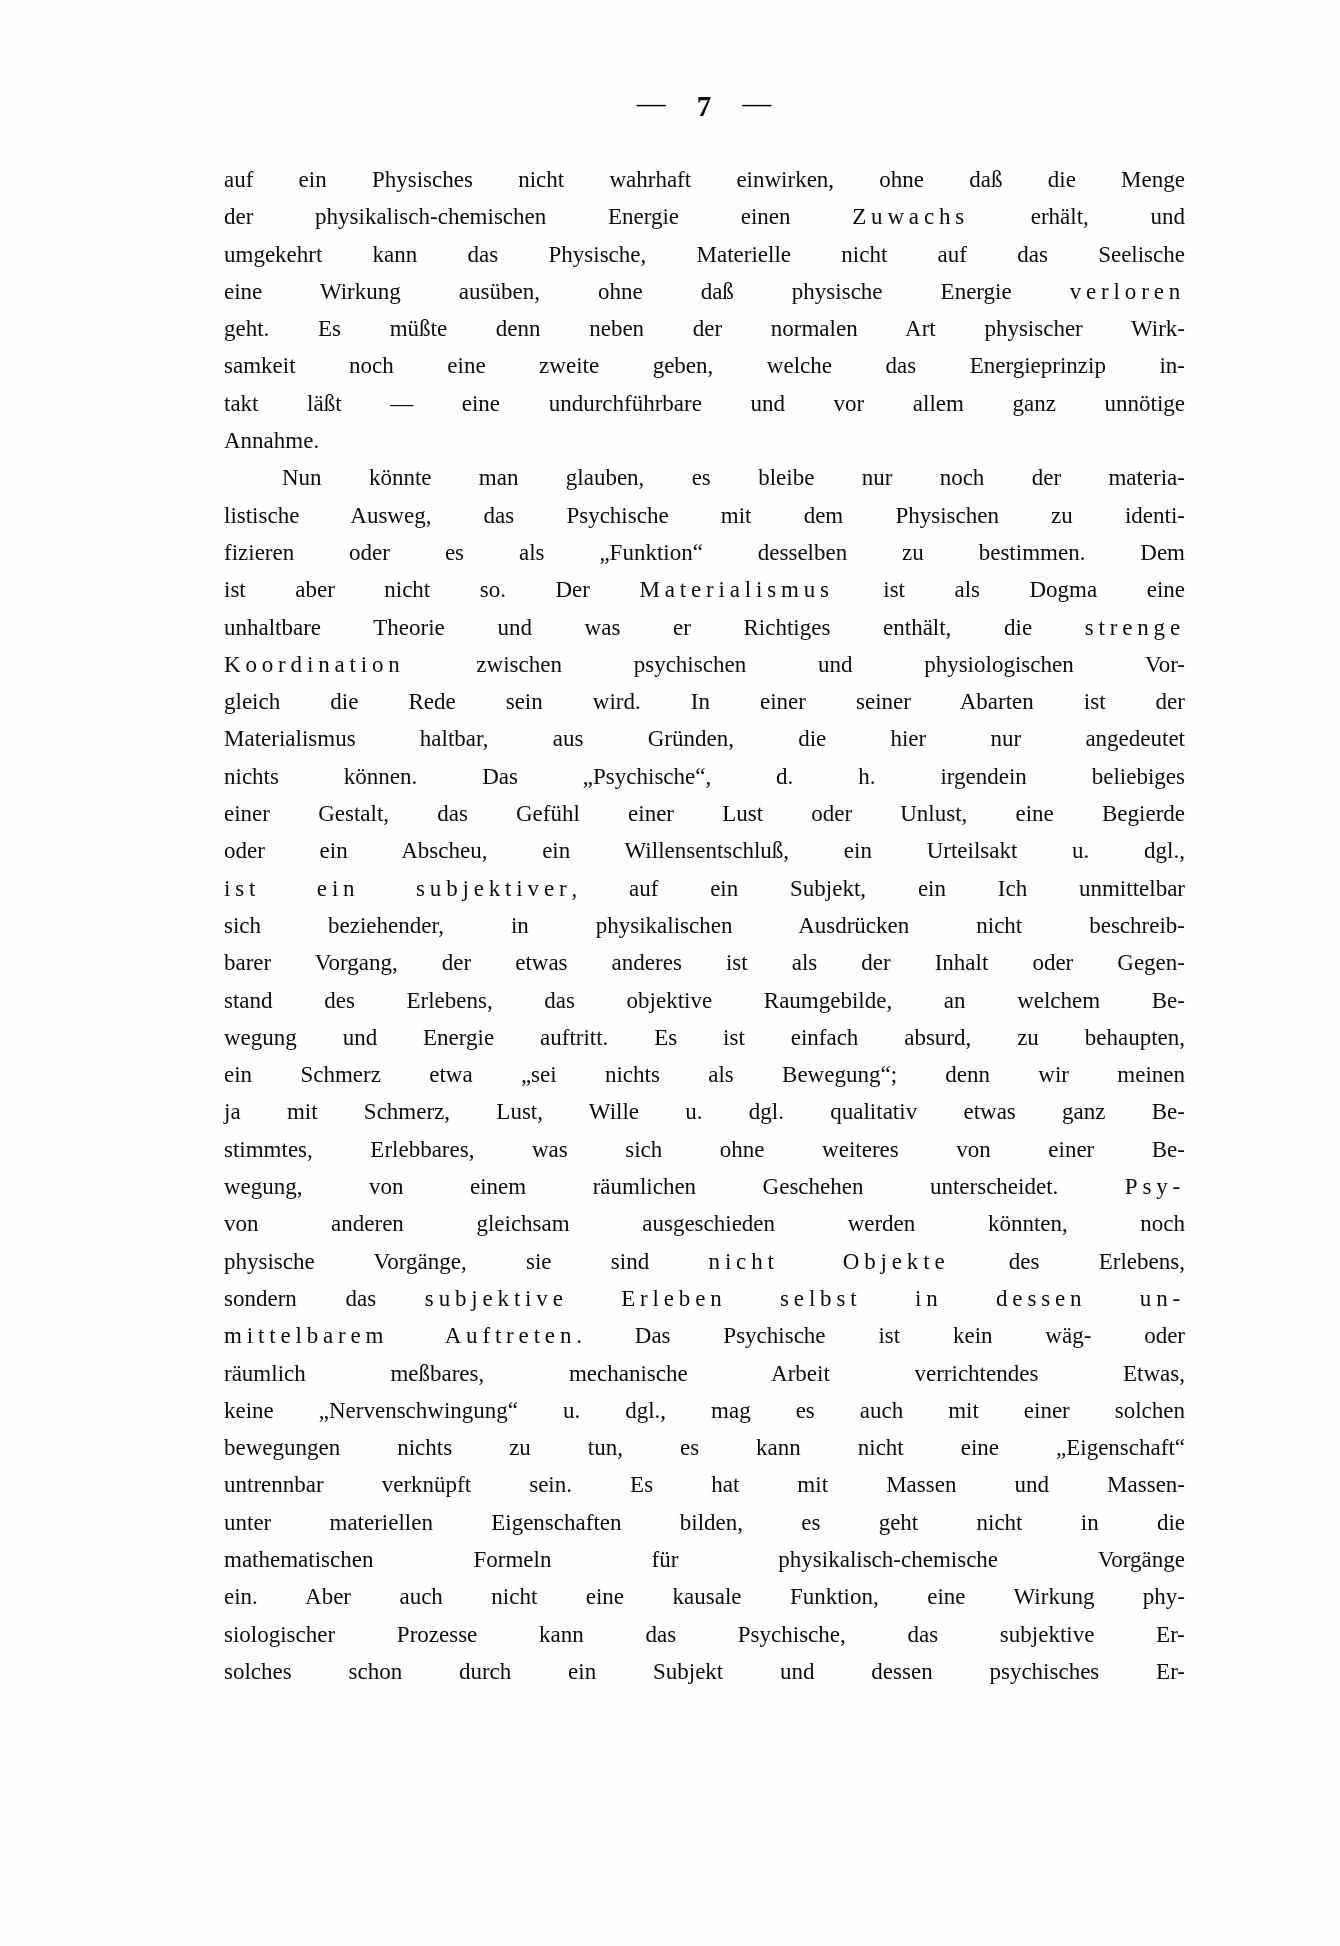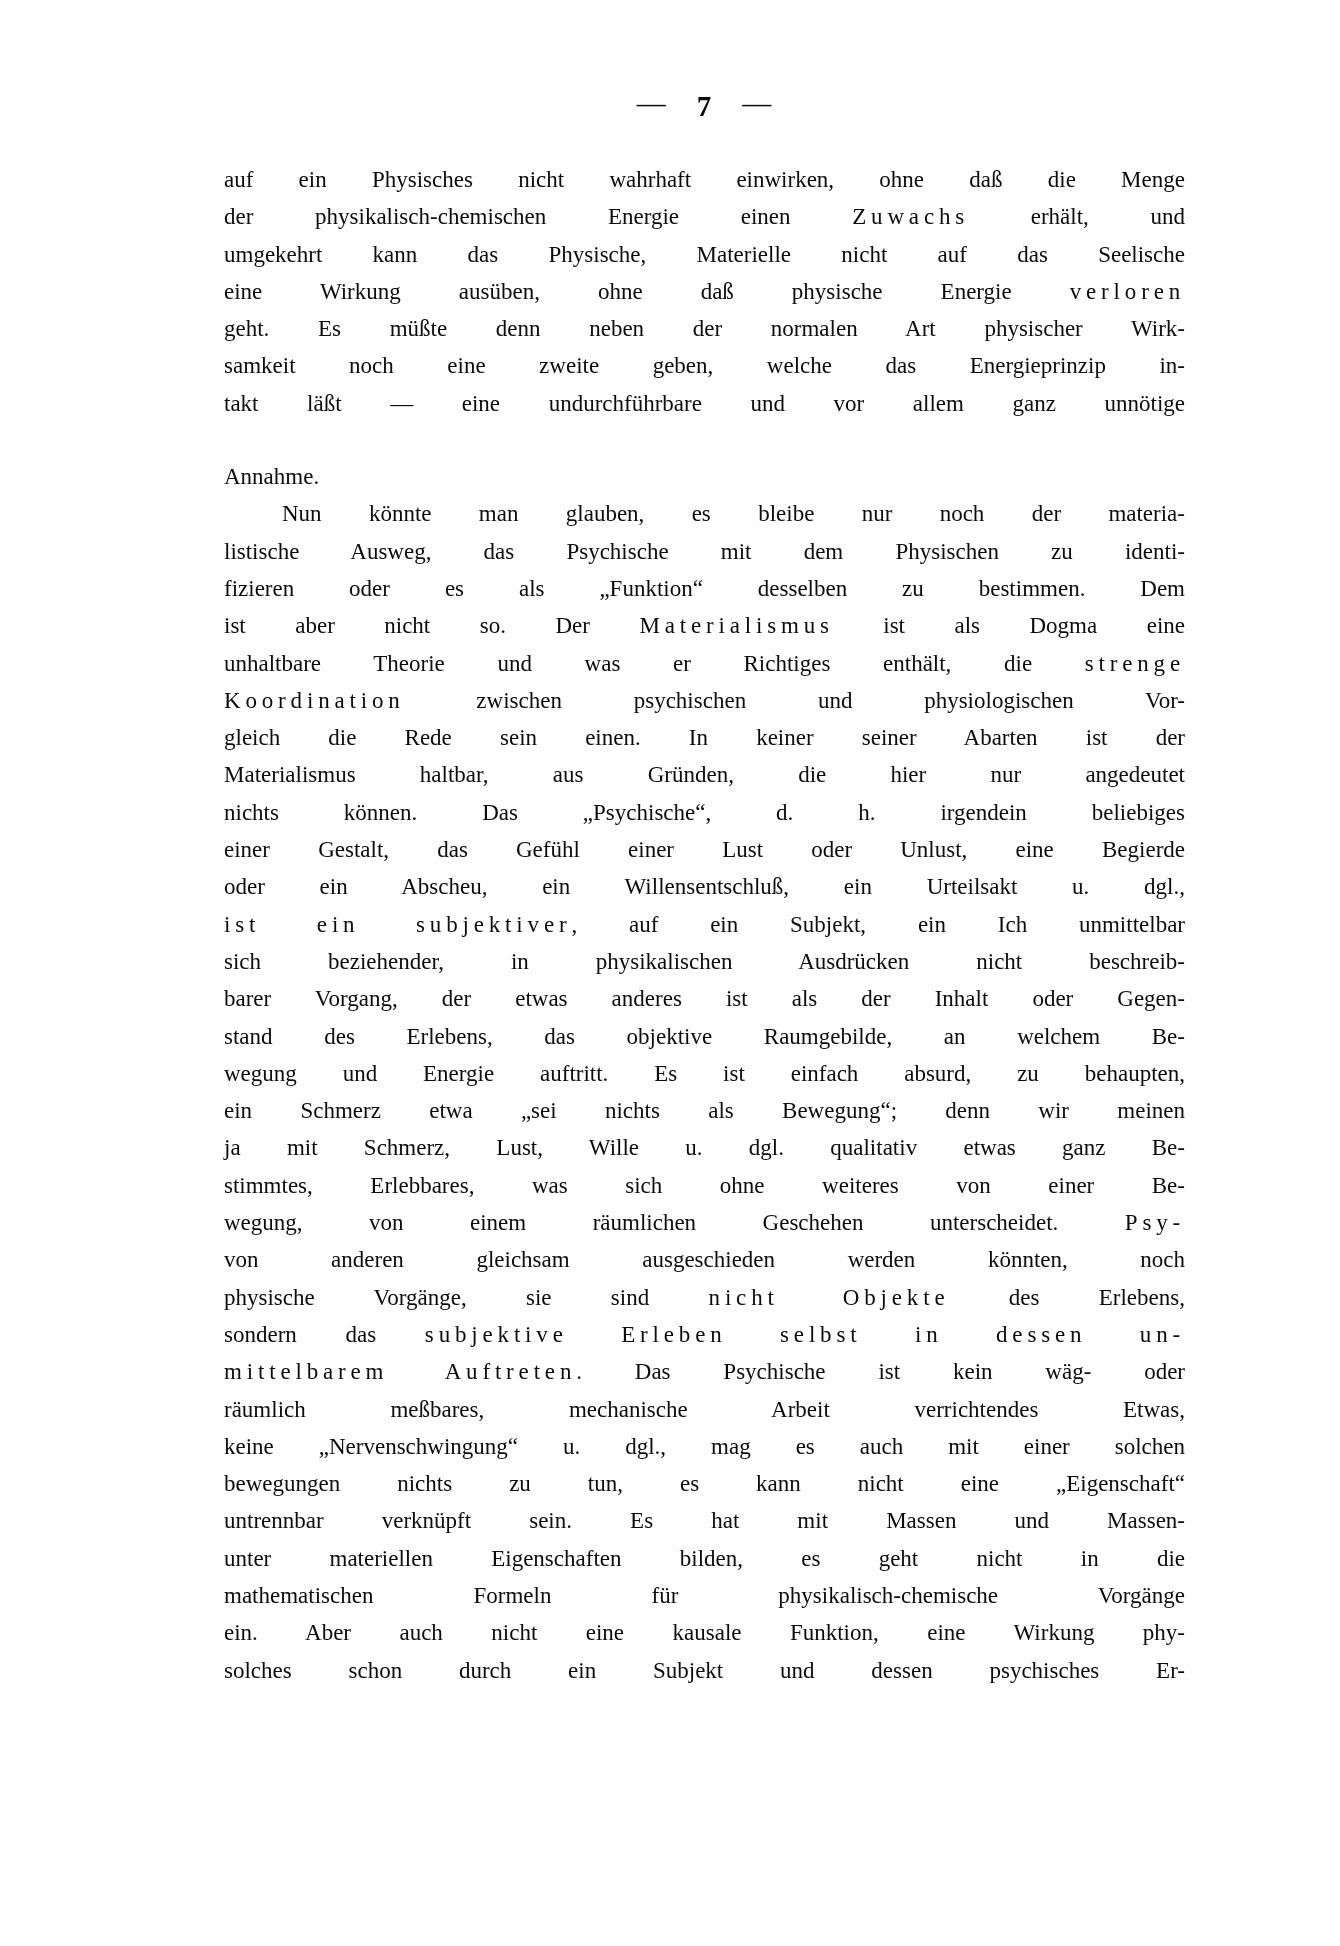--- a/index.html
+++ b/index.html
@@ -32,21 +32,20 @@
   .line{
     height:37.3px;
     line-height:37.3px;
     text-align:justify;
     text-align-last:justify;
     white-space:normal;
   }
   .line.no-just{
     text-align:left;
     text-align-last:left;
-    margin-top:36px;
   }
   .line.indent{
     text-indent:58px;
   }
   .sp{
     letter-spacing:0.21em;
   }
 </style>
 </head>
 <body>
@@ -63,21 +62,21 @@
       <div class="line"><span>geht. Es müßte denn neben der normalen Art physischer Wirk-</span></div>
       <div class="line"><span>samkeit noch eine zweite geben, welche das Energieprinzip in-</span></div>
       <div class="line"><span>takt läßt — eine undurchführbare und vor allem ganz unnötige</span></div>
       <div class="line no-just"><span>Annahme.</span></div>
       <div class="line indent"><span>Nun könnte man glauben, es bleibe nur noch der materia-</span></div>
       <div class="line"><span>listische Ausweg, das Psychische mit dem Physischen zu identi-</span></div>
       <div class="line"><span>fizieren oder es als „Funktion“ desselben zu bestimmen. Dem</span></div>
       <div class="line"><span>ist aber nicht so. Der </span><span class="sp">Materialismus</span><span> ist als Dogma eine</span></div>
       <div class="line"><span>unhaltbare Theorie und was er Richtiges enthält, die </span><span class="sp">strenge</span></div>
       <div class="line"><span class="sp">Koordination</span><span> zwischen psychischen und physiologischen Vor-</span></div>
-      <div class="line"><span>gleich die Rede sein einen. In keiner seiner Abarten ist der</span></div>
+      <div class="line"><span>gleich die Rede sein wird. In einer seiner Abarten ist der</span></div>
       <div class="line"><span>Materialismus haltbar, aus Gründen, die hier nur angedeutet</span></div>
       <div class="line"><span>nichts können. Das „Psychische“, d. h. irgendein beliebiges</span></div>
       <div class="line"><span>einer Gestalt, das Gefühl einer Lust oder Unlust, eine Begierde</span></div>
       <div class="line"><span>oder ein Abscheu, ein Willensentschluß, ein Urteilsakt u. dgl.,</span></div>
       <div class="line"><span class="sp">ist ein subjektiver</span><span>, auf ein Subjekt, ein Ich unmittelbar</span></div>
       <div class="line"><span>sich beziehender, in physikalischen Ausdrücken nicht beschreib-</span></div>
       <div class="line"><span>barer Vorgang, der etwas anderes ist als der Inhalt oder Gegen-</span></div>
       <div class="line"><span>stand des Erlebens, das objektive Raumgebilde, an welchem Be-</span></div>
       <div class="line"><span>wegung und Energie auftritt. Es ist einfach absurd, zu behaupten,</span></div>
       <div class="line"><span>ein Schmerz etwa „sei nichts als Bewegung“; denn wir meinen</span></div>
@@ -88,15 +87,16 @@
       <div class="line"><span>physische Vorgänge, sie sind </span><span class="sp">nicht Objekte</span><span> des Erlebens,</span></div>
       <div class="line"><span>sondern das </span><span class="sp">subjektive Erleben selbst in dessen un-</span></div>
       <div class="line"><span class="sp">mittelbarem Auftreten</span><span>. Das Psychische ist kein wäg- oder</span></div>
       <div class="line"><span>räumlich meßbares, mechanische Arbeit verrichtendes Etwas,</span></div>
       <div class="line"><span>keine „Nervenschwingung“ u. dgl., mag es auch mit einer solchen</span></div>
       <div class="line"><span>bewegungen nichts zu tun, es kann nicht eine „Eigenschaft“</span></div>
       <div class="line"><span>untrennbar verknüpft sein. Es hat mit Massen und Massen-</span></div>
       <div class="line"><span>unter materiellen Eigenschaften bilden, es geht nicht in die</span></div>
       <div class="line"><span>mathematischen Formeln für physikalisch-chemische Vorgänge</span></div>
       <div class="line"><span>ein. Aber auch nicht eine kausale Funktion, eine Wirkung phy-</span></div>
+      <div class="line"><span>siologischer Prozesse kann das Psychische, das subjektive Er-</span></div>
       <div class="line"><span>solches schon durch ein Subjekt und dessen psychisches Er-</span></div>
     </div>
 </div>
 
 </body></html>

